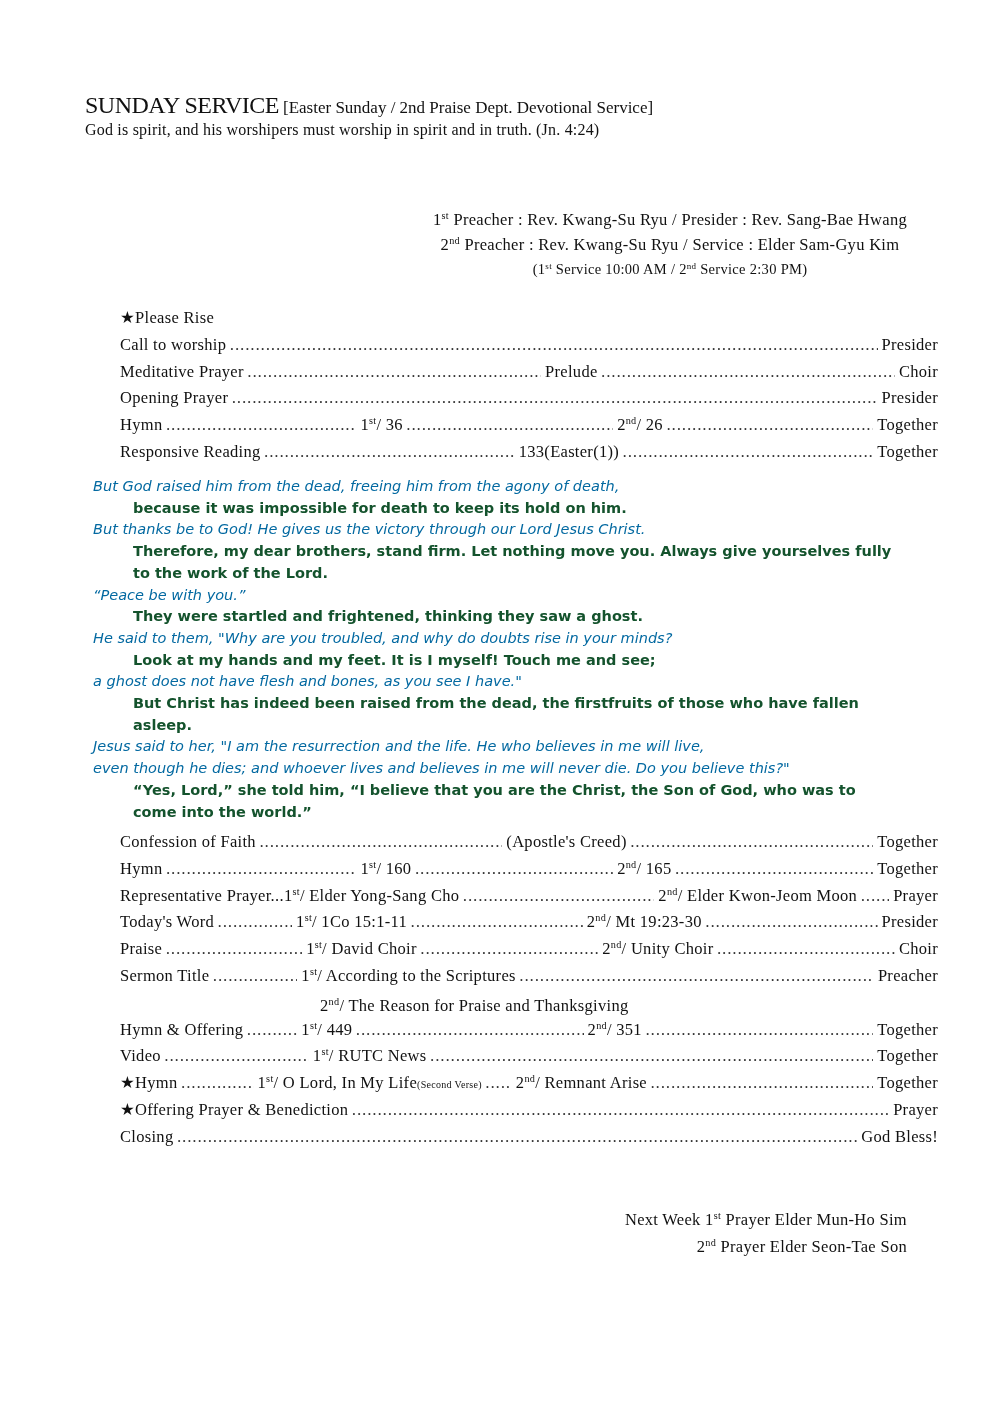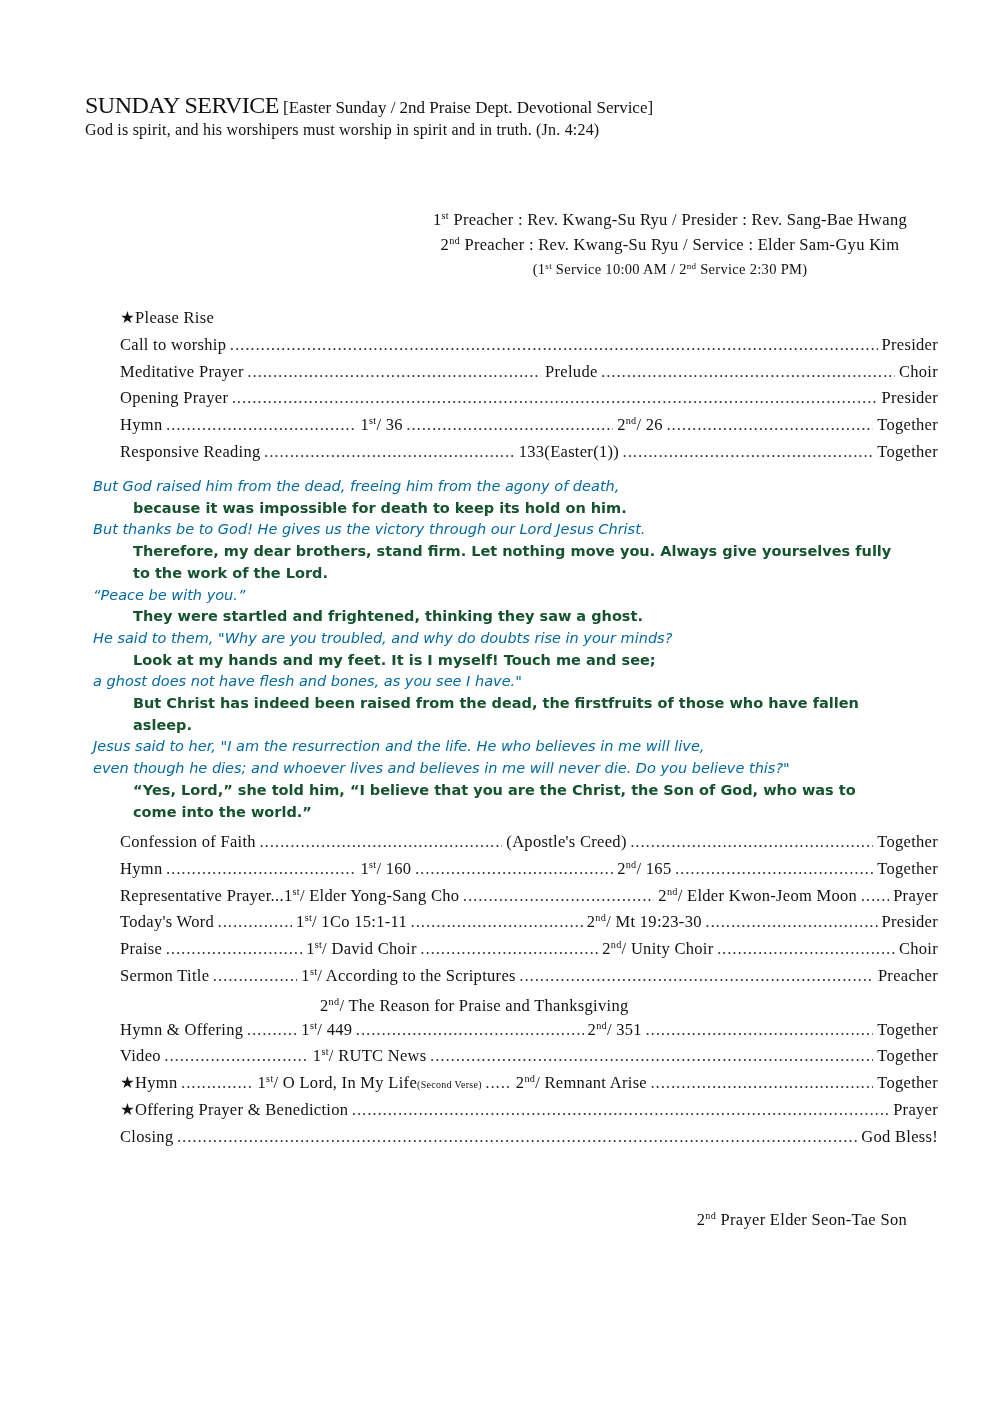--- a/index.html
+++ b/index.html
@@ -178,14 +178,15 @@
       <span class="end">Prayer</span>
   </div>
   <div class="row">
     <span>Closing</span>
       <i class="dots"></i>
       <span class="end">God Bless!</span>
   </div>
 </div>
 
 <div class="next">
+  <div><span>Next Week 1</span><sup>st</sup><span> Prayer Elder Mun-Ho Sim</span></div>
   <div><span>2</span><sup>nd</sup><span> Prayer Elder Seon-Tae Son</span></div>
 </div>
 
 </body></html>

